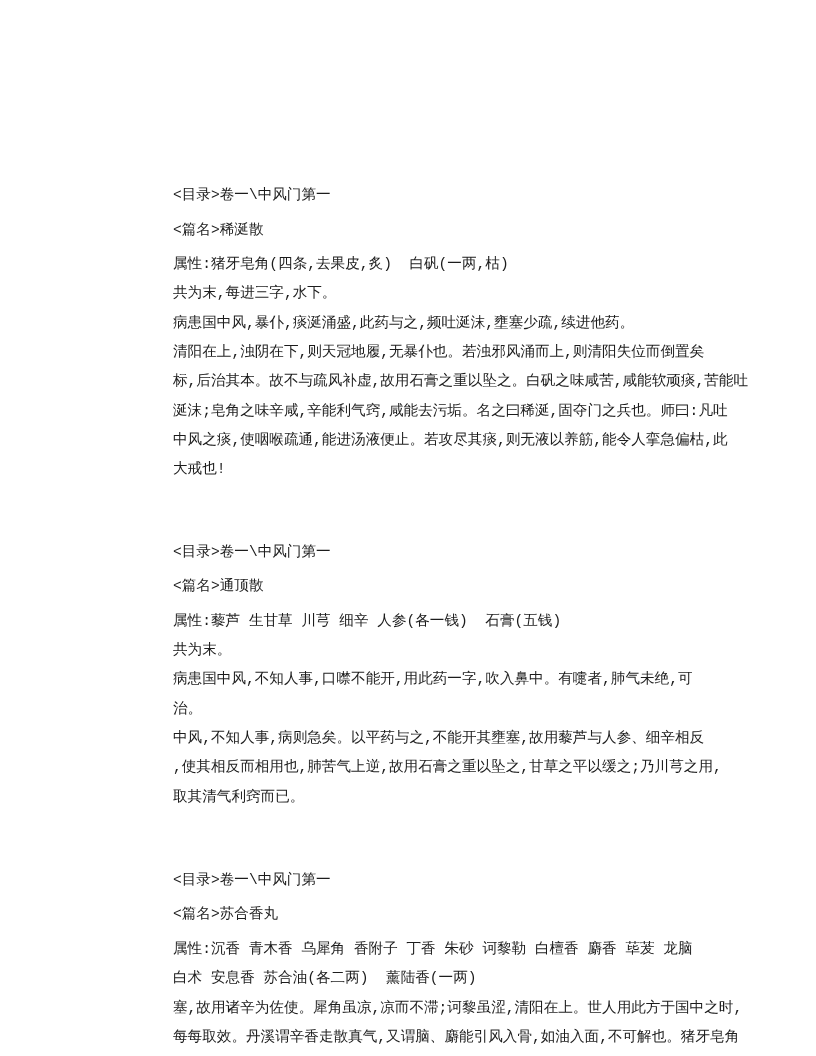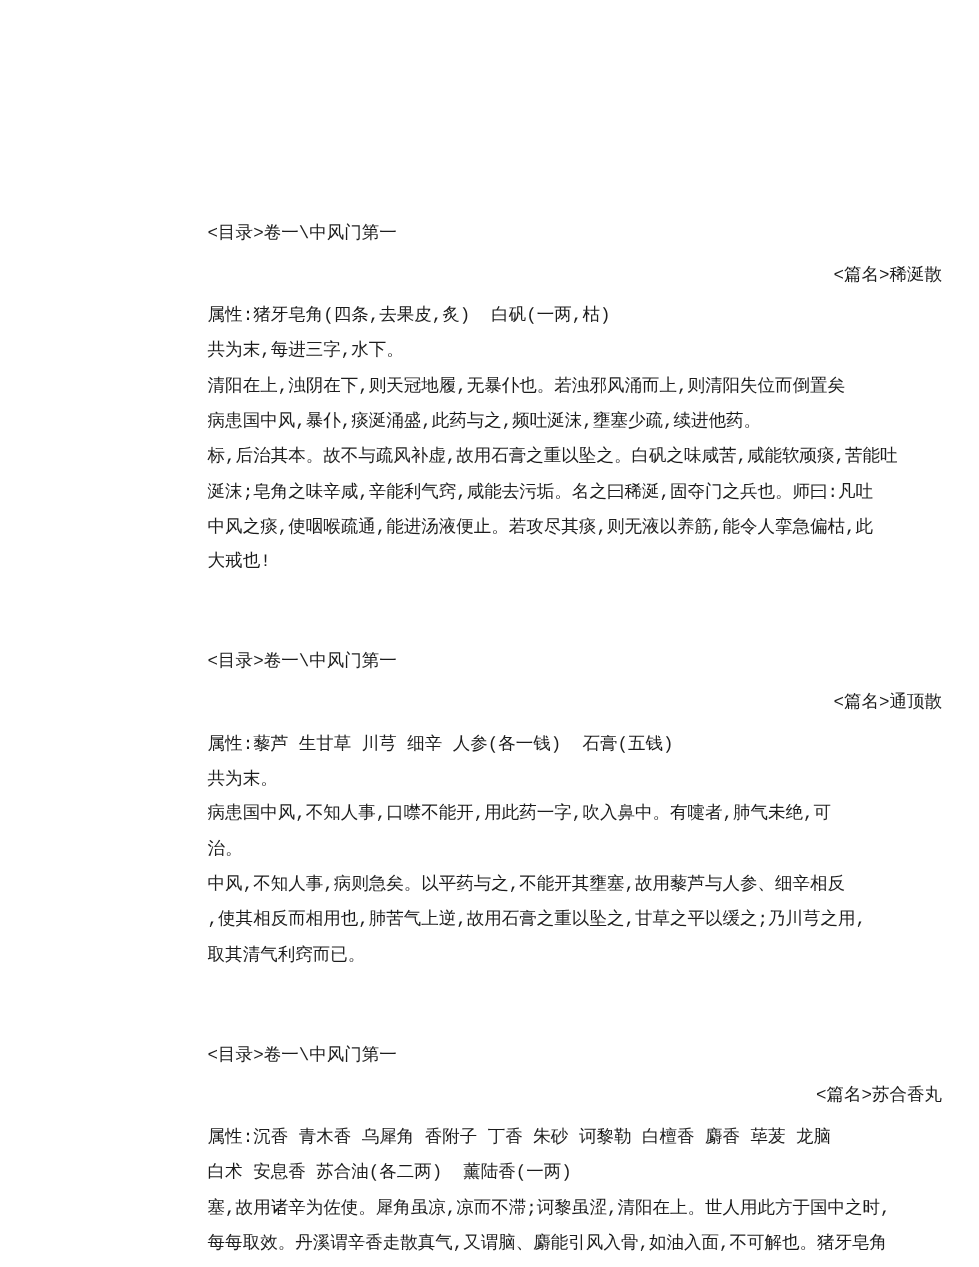--- a/index.html
+++ b/index.html
@@ -18,37 +18,37 @@
     width: 660px;
     font-size: 14.6px;
     line-height: 17.3px;
     color: #1c1c1c;
   }
   .line {
     height: 17.3px;
     white-space: pre;
   }
   .toc-line { margin-bottom: 17.3px; }
-  .title-line { margin-bottom: 17.3px; text-align: right; }
+  .title-line { margin-bottom: 17.3px; }
   .section-2 { margin-top: 65px; }
   .section-3 { margin-top: 66px; }
   .section-4 { margin-top: 57px; }
 </style>
 </head>
 <body>
 
 <div class="text-column">
 
   <div class="section section-1">
     <div class="line toc-line">&lt;目录&gt;卷一\中风门第一</div>
     <div class="line title-line">&lt;篇名&gt;稀涎散</div>
     <div class="line">属性:猪牙皂角(四条,去果皮,炙)  白矾(一两,枯)</div>
     <div class="line">共为末,每进三字,水下。</div>
+    <div class="line">病患国中风,暴仆,痰涎涌盛,此药与之,频吐涎沫,壅塞少疏,续进他药。</div>
     <div class="line">清阳在上,浊阴在下,则天冠地履,无暴仆也。若浊邪风涌而上,则清阳失位而倒置矣</div>
-    <div class="line">病患国中风,暴仆,痰涎涌盛,此药与之,频吐涎沫,壅塞少疏,续进他药。</div>
     <div class="line">标,后治其本。故不与疏风补虚,故用石膏之重以坠之。白矾之味咸苦,咸能软顽痰,苦能吐</div>
     <div class="line">涎沫;皂角之味辛咸,辛能利气窍,咸能去污垢。名之曰稀涎,固夺门之兵也。师曰:凡吐</div>
     <div class="line">中风之痰,使咽喉疏通,能进汤液便止。若攻尽其痰,则无液以养筋,能令人挛急偏枯,此</div>
     <div class="line">大戒也!</div>
   </div>
 
   <div class="section section-2">
     <div class="line toc-line">&lt;目录&gt;卷一\中风门第一</div>
     <div class="line title-line">&lt;篇名&gt;通顶散</div>
     <div class="line">属性:藜芦 生甘草 川芎 细辛 人参(各一钱)  石膏(五钱)</div>

